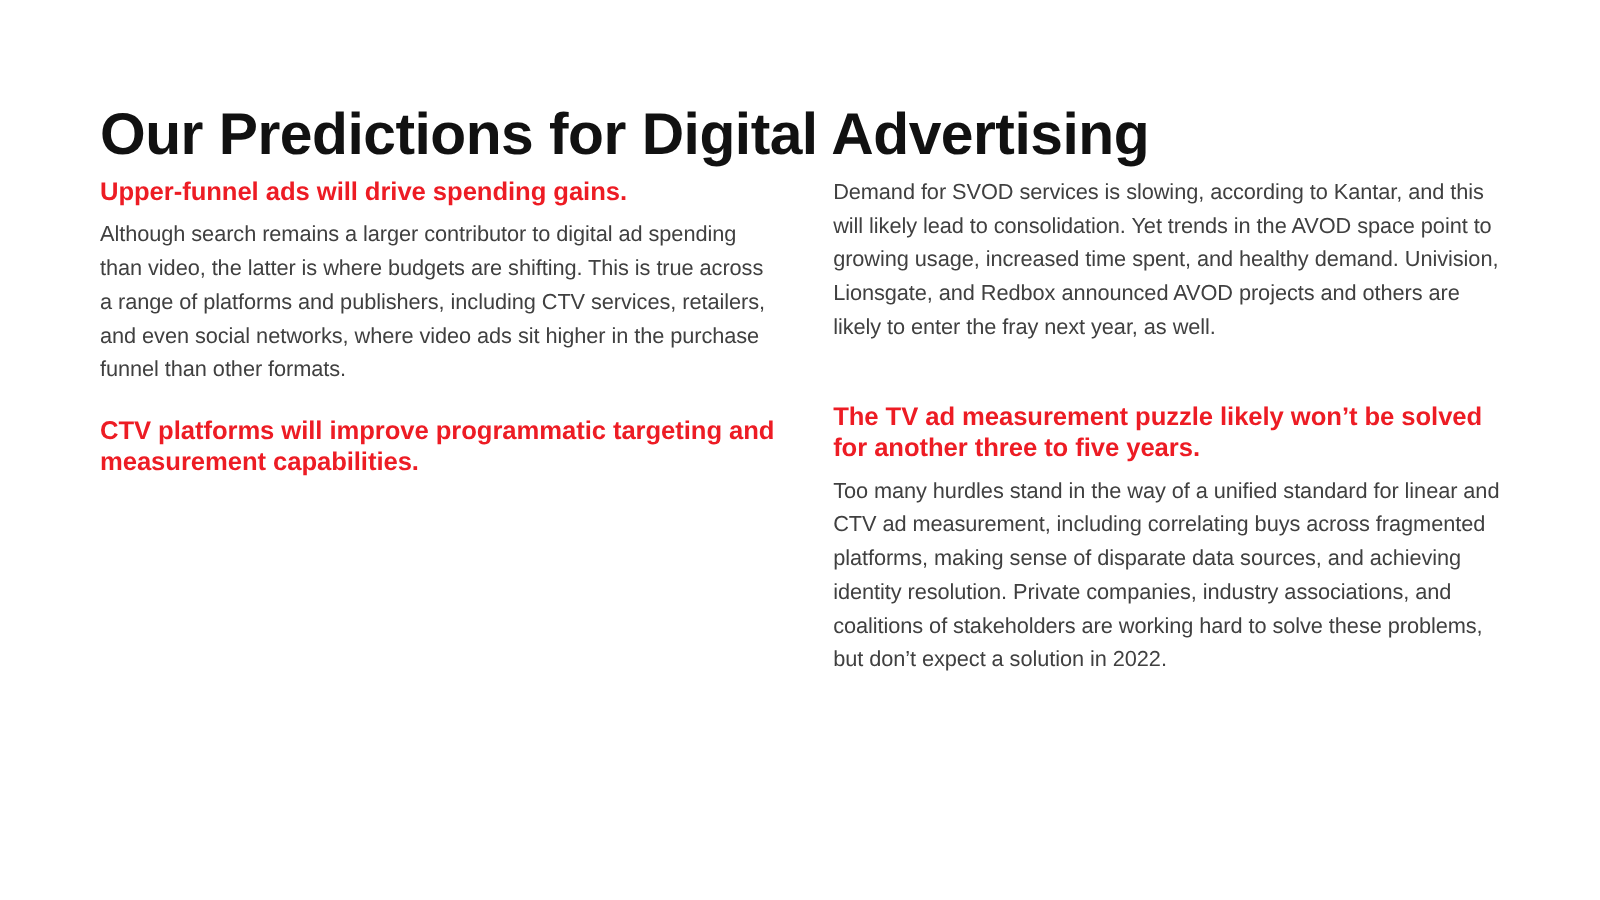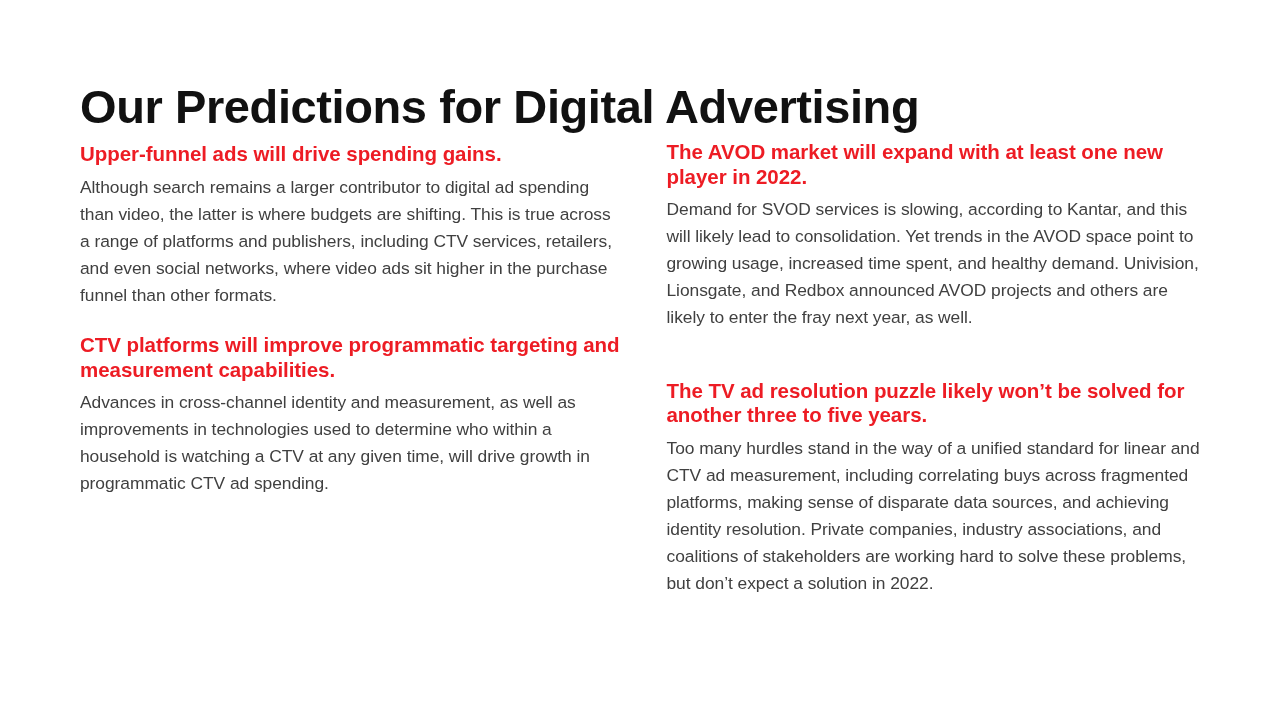--- a/index.html
+++ b/index.html
@@ -106,37 +106,35 @@
 
     <div class="column" id="column-left">
 
       <div class="prediction-block">
         <div class="prediction-heading">Upper-funnel ads will drive spending gains.</div>
         <div class="prediction-body">Although search remains a larger contributor to digital ad spending than video, the latter is where budgets are shifting. This is true across a range of platforms and publishers, including CTV services, retailers, and even social networks, where video ads sit higher in the purchase funnel than other formats.</div>
       </div>
 
       <div class="prediction-block">
         <div class="prediction-heading">CTV platforms will improve programmatic targeting and measurement capabilities.</div>
-        <div class="prediction-body">Advances in cross-channel identity and measurement, as well as improvements in technologies used to determine who within a household is watching a CTV at any given time, will drive growth in programmatic CTV ad spending.</div>
       </div>
 
       <div class="prediction-block">
       </div>
 
     </div>
 
     <div class="column" id="column-right">
 
       <div class="prediction-block">
-        <div class="prediction-heading">The AVOD market will expand with at least one new player in 2022.</div>
         <div class="prediction-body">Demand for SVOD services is slowing, according to Kantar, and this will likely lead to consolidation. Yet trends in the AVOD space point to growing usage, increased time spent, and healthy demand. Univision, Lionsgate, and Redbox announced AVOD projects and others are likely to enter the fray next year, as well.</div>
       </div>
 
       <div class="prediction-block">
-        <div class="prediction-heading">The TV ad resolution puzzle likely won’t be solved for another three to five years.</div>
+        <div class="prediction-heading">The TV ad measurement puzzle likely won’t be solved for another three to five years.</div>
         <div class="prediction-body">Too many hurdles stand in the way of a unified standard for linear and CTV ad measurement, including correlating buys across fragmented platforms, making sense of disparate data sources, and achieving identity resolution. Private companies, industry associations, and coalitions of stakeholders are working hard to solve these problems, but don’t expect a solution in 2022.</div>
       </div>
 
     </div>
 
   </div>
 
 </div>
 
 </body></html>

